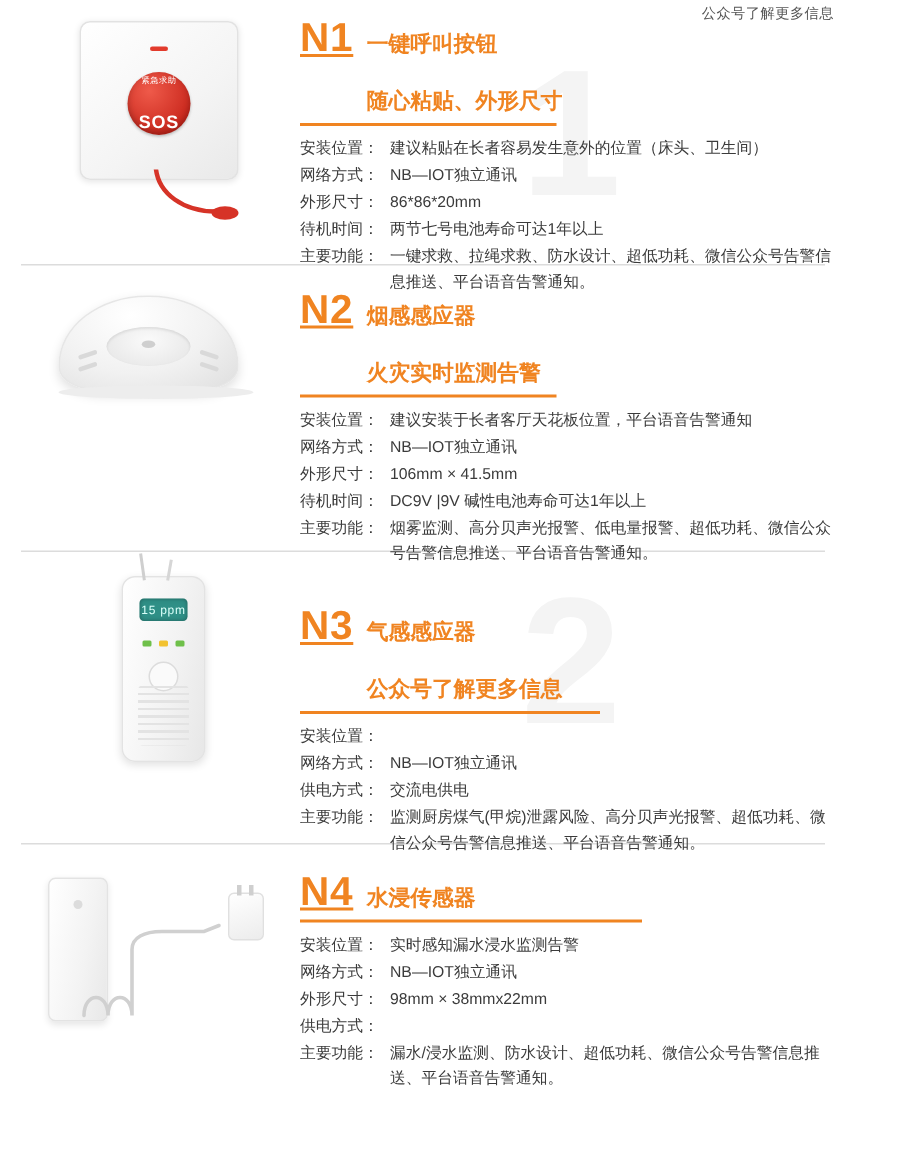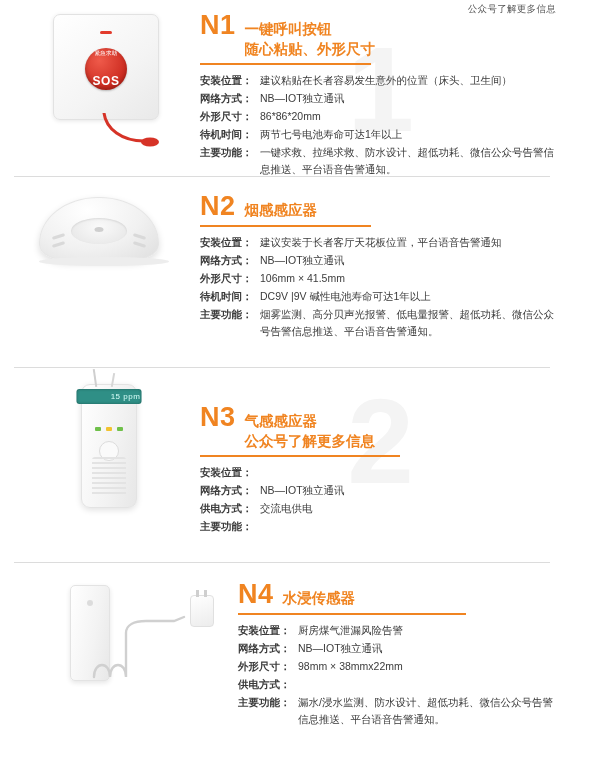--- a/index.html
+++ b/index.html
@@ -58,25 +58,26 @@
     align-items: baseline;
     gap: 9px;
   }
   .code {
     font-size: 27px;
     font-weight: bold;
     color: #f08421;
     line-height: 1;
     letter-spacing: 0.5px;
     font-family: "Liberation Sans", sans-serif;
+    text-decoration: underline;
   }
   .titles {
     display: flex;
     flex-direction: column;
-    gap: 2px;
+    gap: 20px;
   }
   .t1, .t2 {
     color: #f08421;
     font-size: 14.5px;
     font-weight: bold;
     line-height: 1.25;
     white-space: nowrap;
   }
   .underline {
     height: 2px;
@@ -90,21 +91,20 @@
     color: #3b3b3b;
   }
   .spec {
     display: flex;
     align-items: flex-start;
     margin-bottom: 1px;
   }
   .spec .label {
     flex: 0 0 60px;
     color: #3b3b3b;
-    font-weight: bold;
   }
   .spec .value {
     flex: 1 1 auto;
   }
   .spec .value.multi {
     line-height: 1.62;
   }
 
   
   .wm {
@@ -186,27 +186,26 @@
   .n3-body {
     width: 54px; height: 122px;
     background: linear-gradient(100deg,#ffffff,#f2f2f2 60%,#e7e7e7);
     border: 1px solid #e3e3e3;
     border-radius: 9px;
     box-shadow: 0 2px 6px rgba(0,0,0,.12);
     position: relative;
     margin-left: 10px;
   }
   .n3-screen {
-    position:absolute; left:50%; top:4px; transform:translateX(-50%);
+    position:absolute; left:50%; top:14px; transform:translateX(-50%);
     width:32px; height:15px; border-radius:3px;
     background:#2f8f86;
     display:flex; align-items:center; justify-content:center;
     color:#d9fff9; font-size:8px; letter-spacing:.5px;
     box-shadow: inset 0 0 3px rgba(0,0,0,.35);
-    padding-left: 33px;
   }
   .n3-leds {
     position:absolute; left:50%; top:42px; transform:translateX(-50%);
     display:flex; gap:5px;
   }
   .n3-led { width:6px; height:4px; border-radius:1px; }
   .n3-circle {
     position:absolute; left:50%; top:56px; transform:translateX(-50%);
     width:18px; height:18px; border-radius:50%;
     border:1px solid #dcdcdc; background:#fafafa;
@@ -325,20 +324,21 @@
           <div class="n2-slot" style="right:12px; bottom:22px; transform:rotate(18deg);"></div>
         </div>
         <div class="n2-base"></div>
       </div>
     </div>
     <div class="infocell">
       <div class="codeline">
         <div class="code">N2</div>
         <div class="titles">
           <div class="t1">烟感感应器</div>
+          <div class="t2">火灾实时监测告警</div>
         </div>
       </div>
       <div class="underline"></div>
       <div class="specs">
         <div class="spec">
             <div class="label">安装位置：</div>
             <div class="value">建议安装于长者客厅天花板位置，平台语音告警通知</div>
           </div>
         <div class="spec">
             <div class="label">网络方式：</div>
@@ -396,28 +396,29 @@
         <div class="spec">
             <div class="label">网络方式：</div>
             <div class="value">NB—IOT独立通讯</div>
           </div>
         <div class="spec">
             <div class="label">供电方式：</div>
             <div class="value">交流电供电</div>
           </div>
         <div class="spec">
             <div class="label">主要功能：</div>
+            <div class="value multi">监测厨房煤气(甲烷)泄露风险、高分贝声光报警、超低功耗、微信公众号告警信息推送、平台语音告警通知。</div>
           </div>
       </div>
     </div>
   </div>
 
   <div class="divider"></div>
 
-  <div class="product" style="height:186px; padding-top:14px;margin-left:38px;">
+  <div class="product" style="height:186px; padding-top:14px;">
 
     <div class="imgcell">
       <div class="n4-wrap">
         <div class="n4-body" style="position:absolute; left:16px; top:8px;">
           <div class="n4-dot"></div>
         </div>
         <svg width="176" height="110" viewBox="0 0 176 110" style="position:absolute; left:0; top:0;">
           <path d="M40 100 C40 84, 56 84, 56 100 C56 84, 72 84, 72 100 L72 56 C72 48, 80 44, 92 44 L120 44 L130 40" stroke="#d0d0d0" stroke-width="2.4" fill="none" stroke-linecap="round"></path>
         </svg>
         <div class="n4-plug">
@@ -430,21 +431,21 @@
       <div class="codeline">
         <div class="code">N4</div>
         <div class="titles">
           <div class="t1">水浸传感器</div>
         </div>
       </div>
       <div class="underline" style="width:228px;"></div>
       <div class="specs">
         <div class="spec">
             <div class="label">安装位置：</div>
-            <div class="value">厨房煤气泄漏风险告警</div>
+            <div class="value">实时感知漏水浸水监测告警</div>
           </div>
         <div class="spec">
             <div class="label">网络方式：</div>
             <div class="value">NB—IOT独立通讯</div>
           </div>
         <div class="spec">
             <div class="label">外形尺寸：</div>
             <div class="value">98mm × 38mmx22mm</div>
           </div>
         <div class="spec">

